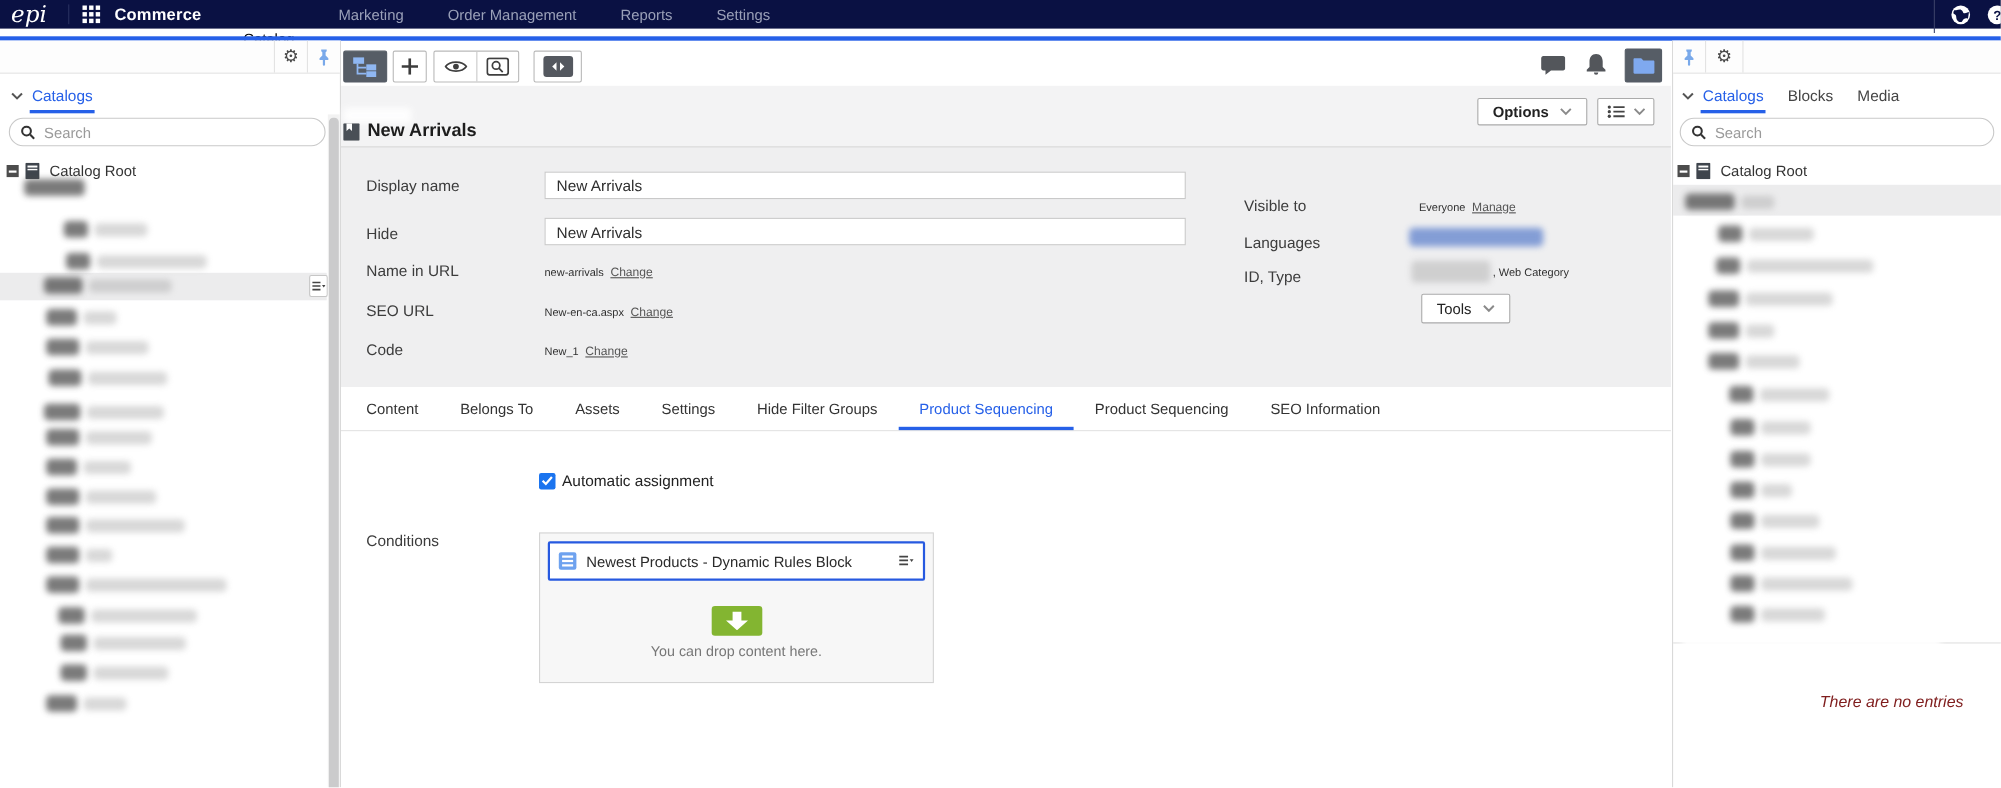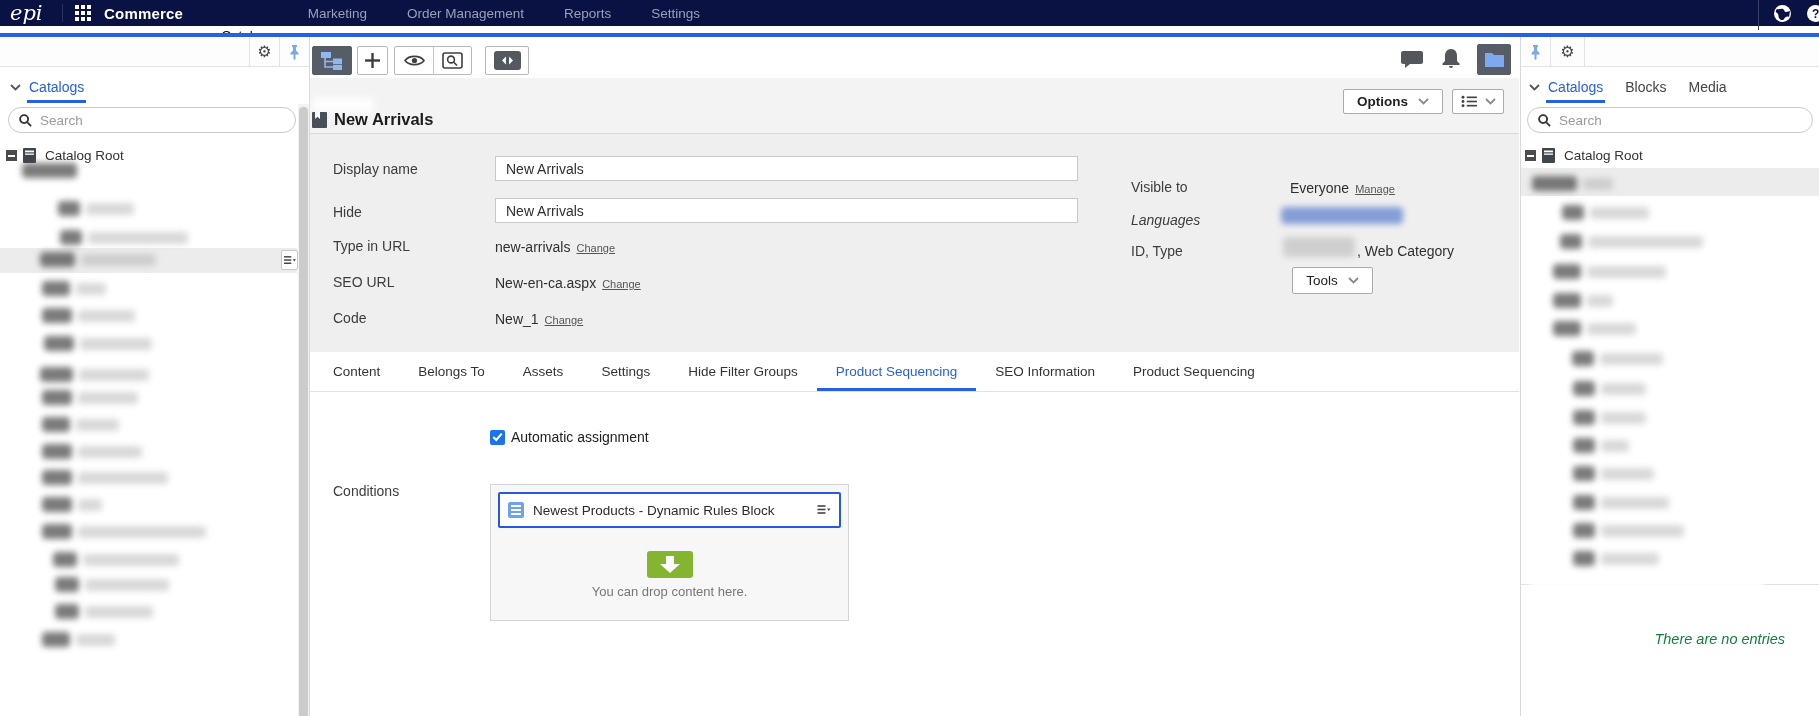--- a/index.html
+++ b/index.html
@@ -57,42 +57,42 @@
   .tool-group { position:absolute; height:29px; border:1px solid #b9b9b9; border-radius:2px; background:#fff; display:flex; }
   .tool-group .cell { width:38px; display:flex; align-items:center; justify-content:center; cursor:pointer; }
   .tool-group .cell + .cell { border-left:1px solid #c9c9c9; }
 
   
   #zone-title { left:310px; top:78px; width:1209px; height:55px; background:#f3f3f4; }
   #zone-form  { left:310px; top:133px; width:1209px; height:219px; background:#efeff0; border-top:1px solid #d8d8d8; }
   #page-title { font-size:16.5px; font-weight:bold; color:#1d1d1d; }
   .field-label { font-size:14px; color:#3c3c3c; }
   .field-input { position:absolute; left:495px; width:583px; height:25px; border:1px solid #c9c9c9; background:#fff; font-size:14px; color:#2f2f2f; padding:0 10px; font-family:"Liberation Sans",sans-serif; }
-  .field-static { font-size:14px; color:#2f2f2f; }
+  .field-static { font-size:10px; color:#2f2f2f; }
   .mini-link { font-size:11px; color:#555; text-decoration:underline; cursor:pointer; margin-left:6px; }
   .dd-btn { position:absolute; background:#fff; border:1px solid #ababab; border-radius:2px; display:flex; align-items:center; justify-content:center; gap:10px; cursor:pointer; font-size:13.5px; color:#222; }
   .dd-btn b { font-weight:bold; }
 
   
   #main-tabs { left:310px; top:352px; width:1209px; height:40px; background:#fff; border-bottom:1px solid #e3e3e3; display:flex; padding-left:4px; }
   .mtab { font-size:13.5px; color:#333; line-height:39px; padding:0 19px; cursor:pointer; position:relative; white-space:nowrap; }
   .mtab.active { color:#2660e8; }
   .mtab.active::after { content:""; position:absolute; left:0; right:0; bottom:0; height:3px; background:#2660e8; }
 
   
   .checkbox { width:15px; height:15px; background:#1b74ef; border-radius:2px; display:flex; align-items:center; justify-content:center; cursor:pointer; }
   #cond-box { left:490px; top:484px; width:359px; height:137px; background:#f7f7f7; border:1px solid #d4d4d4; }
   #cond-block { left:498px; top:492px; width:343px; height:36px; background:#fff; border:2px solid #2659e0; border-radius:2px; display:flex; align-items:center; padding:0 8px; cursor:pointer; }
   #cond-block .bl-icon { width:16px; height:16px; background:#6ea2ef; border-radius:2px; position:relative; flex:0 0 auto; }
   #cond-block .bl-icon i { position:absolute; left:3px; right:3px; height:2px; background:#fff; }
   #cond-block .title { font-size:13.5px; color:#2b2b2b; margin-left:9px; flex:1; white-space:nowrap; }
   #drop-arrow { left:647px; top:551px; width:46px; height:27px; background:#83b531; border-radius:3px; display:flex; align-items:center; justify-content:center; cursor:pointer; }
   #drop-hint { left:490px; top:584px; width:359px; text-align:center; font-size:13px; color:#777; }
 
-  #empty-msg { right:34px; top:594px; font-style:italic; font-size:14.5px; color:#15803d; }
+  #empty-msg { right:34px; top:594px; font-style:italic; font-size:14.5px; color:#7f1d1d; }
   svg { display:block; }
 </style>
 </head>
 <body>
 
 <div id="stage">
 
   <div id="navbar" class="abs">
     <div class="logo">
       <svg width="46" height="26" viewBox="0 0 46 26">
@@ -340,58 +340,58 @@
         <polyline points="1,1 5.5,5.5 10,1" fill="none" stroke="#8a8a8a" stroke-width="1.8"></polyline>
       </svg>
   </div>
 
   <div id="zone-form" class="abs"></div>
 
   <div class="abs field-label" style="left:333px;top:161px;">Display name</div>
   <input class="field-input abs" style="top: 156px;" value="New Arrivals">
   <div class="abs field-label" style="left:333px;top:204px;">Hide</div>
   <input class="field-input abs" style="top: 198px;" value="New Arrivals">
-  <div class="abs field-label" style="left:333px;top:238px;">Type in URL</div>
+  <div class="abs field-label" style="left:333px;top:238px;">Name in URL</div>
   <div class="abs" style="left:495px;top:238px;">
     <span class="field-static">new-arrivals</span><span class="mini-link">Change</span>
   </div>
   <div class="abs field-label" style="left:333px;top:274px;">SEO URL</div>
   <div class="abs" style="left:495px;top:274px;">
     <span class="field-static">New-en-ca.aspx</span><span class="mini-link">Change</span>
   </div>
   <div class="abs field-label" style="left:333px;top:310px;">Code</div>
   <div class="abs" style="left:495px;top:310px;">
     <span class="field-static">New_1</span><span class="mini-link">Change</span>
   </div>
 
   <div class="abs field-label" style="left:1131px;top:179px;">Visible to</div>
   <div class="abs" style="left:1290px;top:179px;">
     <span class="field-static">Everyone</span><span class="mini-link">Manage</span>
   </div>
-  <div class="abs field-label" style="left:1131px;top:212px;font-style:italic;">Languages</div>
+  <div class="abs field-label" style="left:1131px;top:212px;">Languages</div>
   <div class="blob" style="left:1281px;top:207px;width:122px;height:17px;background:#4a72c8;opacity:.65;"></div>
   <div class="abs field-label" style="left:1131px;top:243px;">ID, Type</div>
   <div class="blob gray" style="left:1283px;top:237px;width:72px;height:20px;"></div>
   <div class="abs field-static" style="left:1357px;top:243px;">, Web Category</div>
   <div class="dd-btn" style="left:1292px;top:267px;width:81px;height:27px;">
     <span>Tools</span>
     <svg width="11" height="7" viewBox="0 0 11 7">
         <polyline points="1,1 5.5,5.5 10,1" fill="none" stroke="#8a8a8a" stroke-width="1.8"></polyline>
       </svg>
   </div>
 
   <div id="main-tabs" class="abs">
     <div class="mtab">Content</div>
     <div class="mtab">Belongs To</div>
     <div class="mtab">Assets</div>
     <div class="mtab">Settings</div>
     <div class="mtab">Hide Filter Groups</div>
     <div class="mtab active">Product Sequencing</div>
+    <div class="mtab">Product Sequencing</div>
     <div class="mtab">SEO Information</div>
-    <div class="mtab">Product Sequencing</div>
   </div>
 
   <div class="abs" style="left:490px;top:429px;display:flex;align-items:center;">
     <div class="checkbox">
       <svg width="11" height="10" viewBox="0 0 13 11">
           <polyline points="1.5,5.5 5,9 11.5,1.5" fill="none" stroke="#fff" stroke-width="2.4"></polyline>
         </svg>
     </div>
     <span style="font-size:14px;color:#222;margin-left:6px;">Automatic assignment</span>
   </div>

